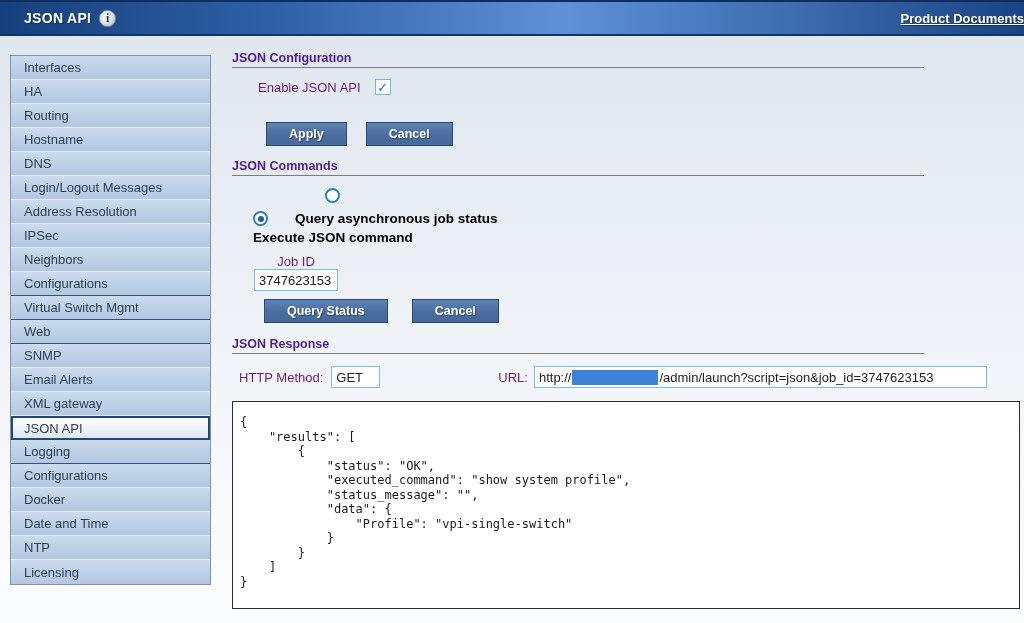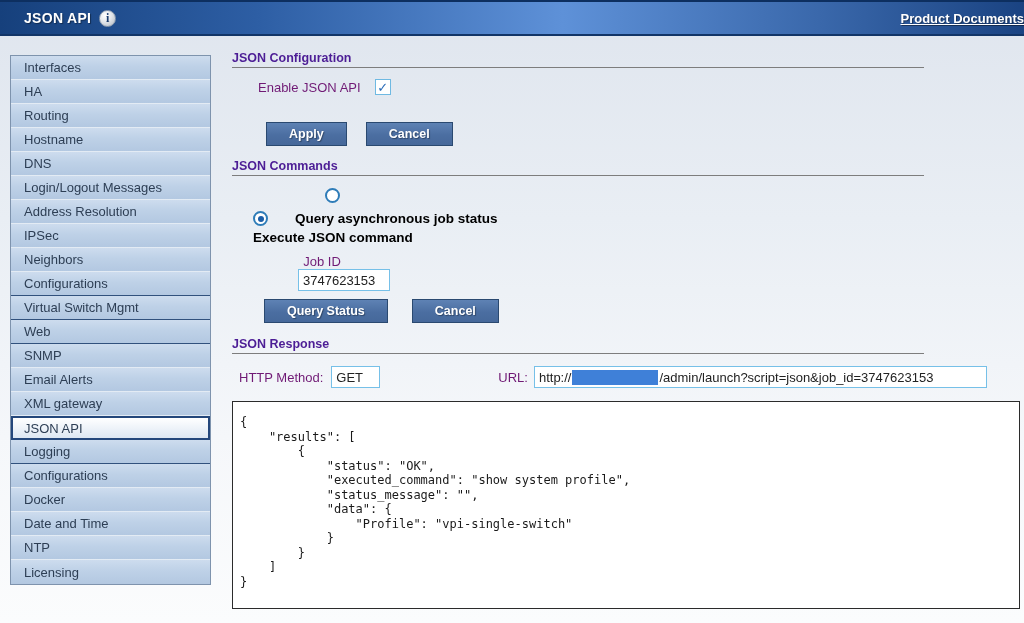--- a/index.html
+++ b/index.html
@@ -172,21 +172,21 @@
   </div>
   <div class="row" style="top:166px; left:21px; gap:27px;">
     <span class="radio on">
         <span class="dot"></span>
       </span>
     <span class="radio-label">Query asynchronous job status</span>
   </div>
 
   <div class="row" style="top:209px; left:22px;flex-direction:column;">
     <span class="label">Job ID</span>
-    <span class="text-input" style="width:92px; margin-left:44px;">3747623153</span>
+    <span class="text-input" style="width:84px; ">3747623153</span>
   </div>
 
   <div class="row" style="top:254px; left:24px; gap:16px;">
     <span class="btn">Query Status</span>
     <span class="btn">Cancel</span>
   </div>
 
   <div class="section-title" style="top:292px; left:0;">JSON Response</div>
   <div class="rule" style="top:308px;"></div>
 

